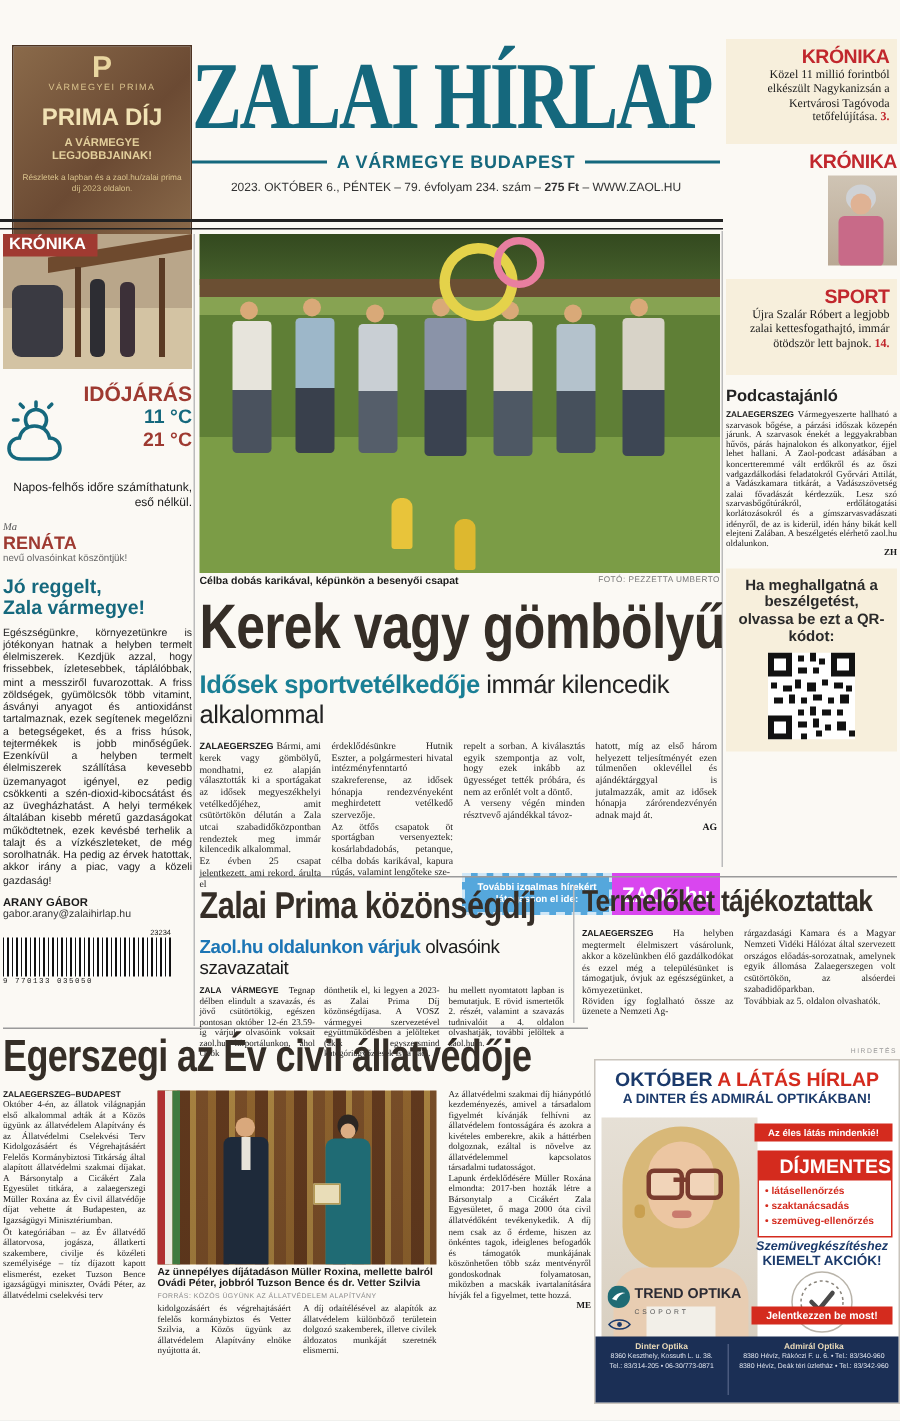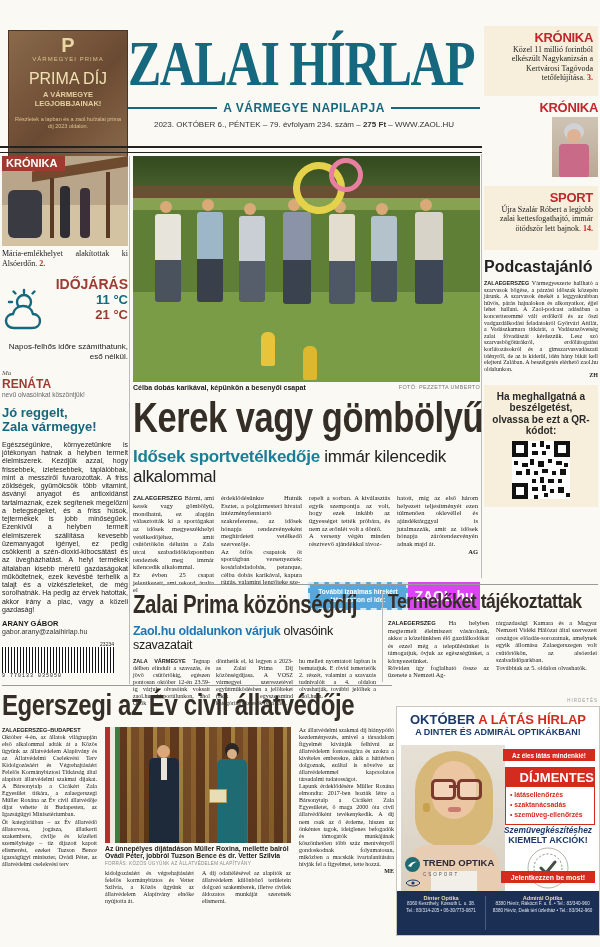--- a/index.html
+++ b/index.html
@@ -50,30 +50,30 @@
   .bullet::before{content:"• "}
 </style>
 </head>
 <body>
 
 <div class="page">
 
   <div class="abs prima" style="left:8px;top:30px;width:110px;height:120px;padding:4px 4px">
     <div class="sans" style="font-size:20px;font-weight:bold;line-height:1;color:#e9d6a0">P</div>
     <div class="sans" style="font-size:6px;letter-spacing:1px;color:#d9c28c;margin-top:1px">VÁRMEGYEI PRIMA</div>
-    <div class="sans" style="font-size:16px;font-weight:normal;margin-top:8px;color:#f1e2b4">PRIMA DÍJ</div>
+    <div class="sans" style="font-size:16px;font-weight:bold;margin-top:8px;color:#f1e2b4">PRIMA DÍJ</div>
     <div class="sans" style="font-size:7.5px;font-weight:bold;line-height:1.2;margin-top:2px;color:#e3cf9c">A VÁRMEGYE LEGJOBBJAINAK!</div>
     <div class="sans" style="font-size:5.5px;line-height:1.3;margin-top:8px;color:#d9c28c">Részletek a lapban és a zaol.hu/zalai prima díj 2023 oldalon.</div>
   </div>
 
   <div class="abs" style="left:128px;top:34px;width:352px">
     <div class="masthead">ZALAI HÍRLAP</div>
     <div class="subtle-row" style="margin-top:6px">
       <span class="line"></span>
-      <span class="sans" style="font-size:12px;font-weight:bold;letter-spacing:.5px">A VÁRMEGYE NAPILAPJA</span>
+      <span class="sans" style="font-size:12px;font-weight:bold;letter-spacing:.5px">A VÁRMEGYE BUDAPEST</span>
       <span class="line"></span>
     </div>
     <div class="sans" style="font-size:8px;color:#333;text-align:center;margin-top:5px">
       <span>2023. OKTÓBER 6., PÉNTEK – 79. évfolyam 234. szám – </span><b>275 Ft</b><span> – WWW.ZAOL.HU</span>
     </div>
   </div>
 
   <div class="abs" style="left:0;top:146px;width:482px;height:4px;border-top:2px solid #222;border-bottom:1px solid #222"></div>
 
   <div class="abs" style="left:484px;top:26px;width:114px">
@@ -91,21 +91,21 @@
         <div style="position:relative;left:7px;top:-5px;width:30px;height:34px;border-radius:4px;background:#c86a88"></div>
       </div>
     </div>
 
     <div class="cream" style="padding:4px 5px;height:56px;margin-top:4px">
       <div class="boxlbl">SPORT</div>
       <div class="brief"><span>Újra Szalár Róbert a legjobb zalai kettesfogathajtó, immár ötödször lett bajnok.</span> <b class="pg">14.</b></div>
     </div>
 
     <div style="margin-top:8px">
-      <div class="sans" style="font-size:16px;font-weight:bold;color:#222">Podcastajánló</div>
+      <div class="sans" style="font-size:11px;font-weight:bold;color:#222">Podcastajánló</div>
       <div class="just" style="font-size:6px;line-height:1.1;margin-top:4px">
         <b class="loc sans" style="font-size:5.5px">ZALAEGERSZEG </b><span>Vármegyeszerte hallható a szarvasok bőgése, a párzási időszak közepén járunk. A szarvasok énekét a leggyakrabban hűvös, párás hajnalokon és alkonyatkor, éjjel lehet hallani. A Zaol-podcast adásában a koncertteremmé vált erdőkről és az őszi vadgazdálkodási feladatokról Győrvári Attilát, a Vadászkamara titkárát, a Vadászszövetség zalai fővadászát kérdezzük. Lesz szó szarvasbőgőtúrákról, erdőlátogatási korlátozásokról és a gímszarvasvadászati idényről, de az is kiderül, idén hány bikát kell elejteni Zalában. A beszélgetés elérhető zaol.hu oldalunkon.</span>
         <b class="sign">ZH</b>
       </div>
     </div>
 
     <div class="cream" style="margin-top:6px;padding:6px 6px;height:110px;text-align:center">
       <div class="sans" style="font-size:10px;font-weight:bold;line-height:1.15;color:#2a2a2a">Ha meghallgatná a beszélgetést, olvassa be ezt a QR-kódot:</div>
       <svg width="58" height="58" viewBox="0 0 29 29" style="margin-top:4px">
         <rect x="0" y="0" width="29" height="29" fill="#fff"></rect>
@@ -155,21 +155,20 @@
     <div style="position:relative">
       <div class="abs sans" style="left:0;top:0;z-index:2;background:#a03a31;color:#fff;font-weight:bold;font-size:11px;padding:1px 8px 2px 4px">KRÓNIKA</div>
       <div class="photo" style="width:126px;height:90px;background:linear-gradient(#b9a68a 0 55%,#d3c3a3 55% 100%)">
         <div style="position:absolute;margin-left:30px;width:96px;height:26px;background:#6e4a2e;clip-path:polygon(0 60%,100% 0,100% 40%,0 100%)"></div>
         <div style="position:absolute;margin-left:48px;margin-top:22px;width:4px;height:60px;background:#5a3a24"></div>
         <div style="position:absolute;margin-left:104px;margin-top:16px;width:4px;height:66px;background:#5a3a24"></div>
         <div style="position:absolute;margin-left:6px;margin-top:34px;width:34px;height:48px;border-radius:6px;background:#3a3a42"></div>
         <div style="position:absolute;margin-left:58px;margin-top:30px;width:10px;height:52px;border-radius:4px;background:#2d2d33"></div>
         <div style="position:absolute;margin-left:78px;margin-top:32px;width:10px;height:50px;border-radius:4px;background:#3c3038"></div>
       </div>
-      <div class="just" style="font-size:8px;line-height:1.2;margin-top:3px"><span>Mária-emlékhelyet alakítottak ki Alsóerdőn.</span> <b class="pg">2.</b></div>
     </div>
 
     <div style="position:relative;margin-top:8px;height:66px">
       <svg width="52" height="46" viewBox="0 0 52 46" style="position:absolute;left:0;top:12px">
         <g fill="none" stroke="#15687d" stroke-width="2.4" stroke-linecap="round">
           <circle cx="22" cy="14" r="7"></circle>
           <path d="M22 2v3M10 14h-3M13.5 5.5l-2-2M30.5 5.5l2-2"></path>
           <path d="M12 40c-5 0-8-3-8-7s3-7 7-7c1-5 5-8 10-8s9 3 10 8c4 0 7 3 7 7s-3 7-8 7z" fill="#fbf9f4"></path>
         </g>
       </svg>

